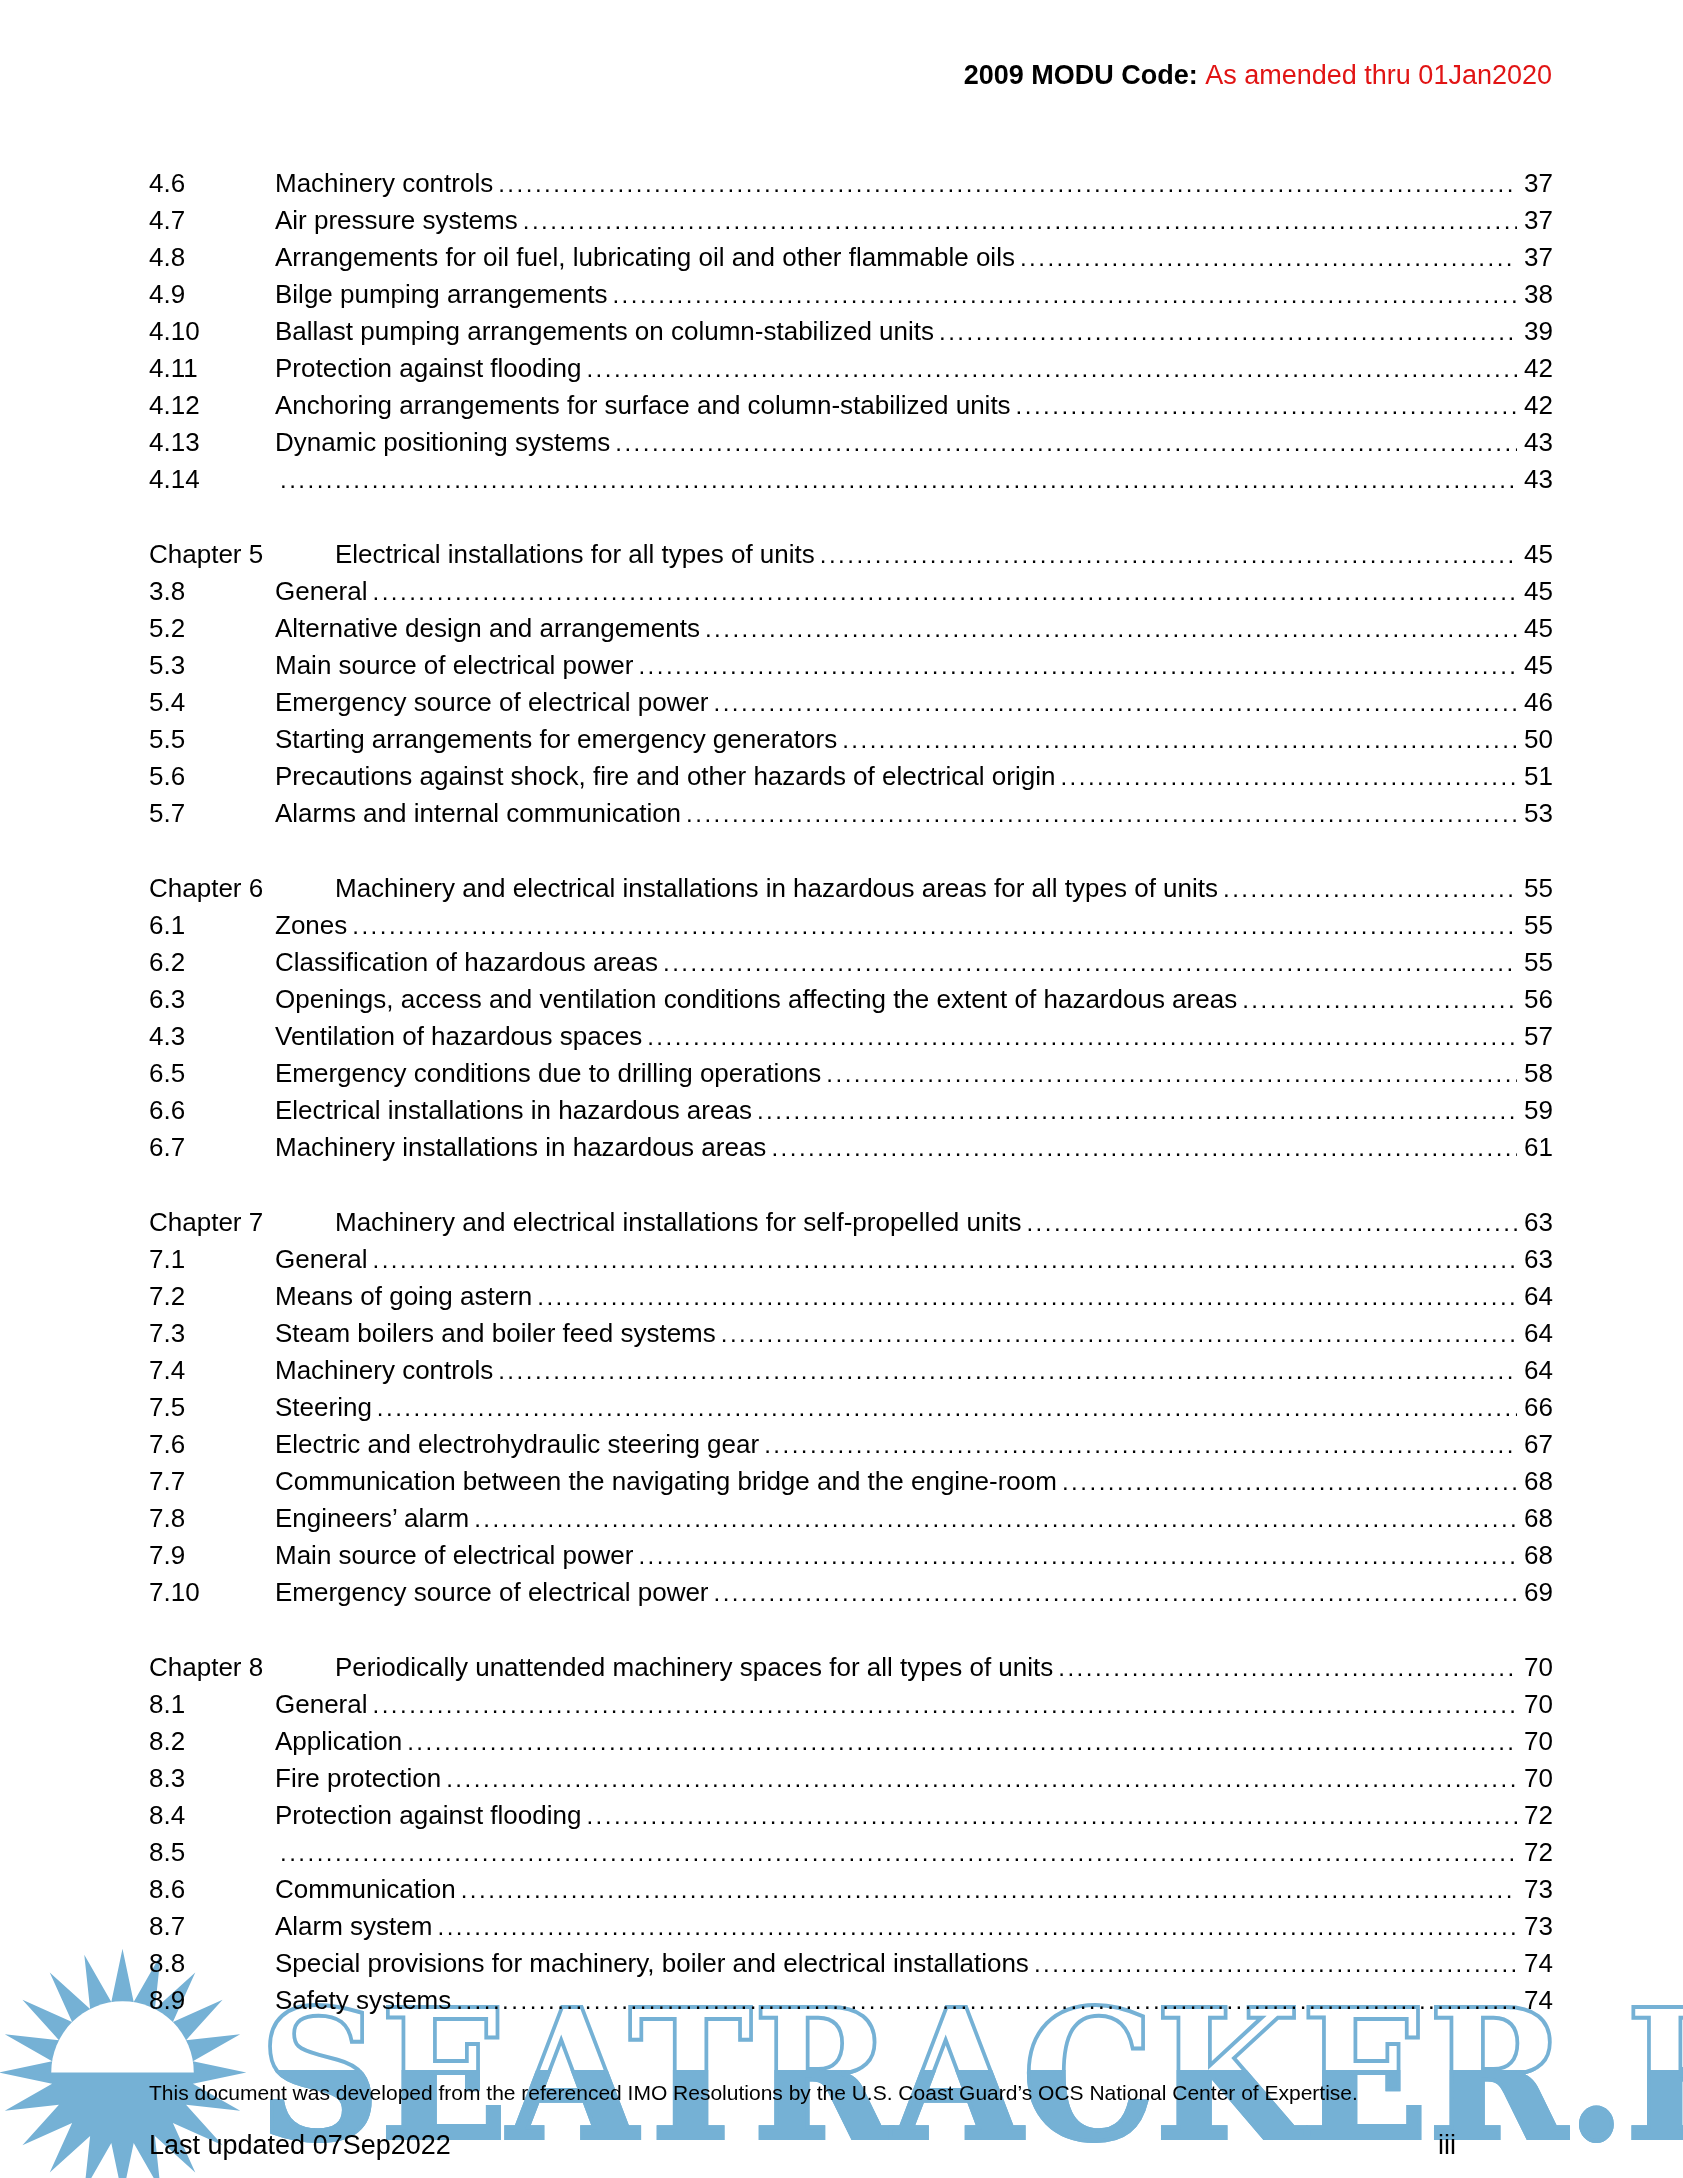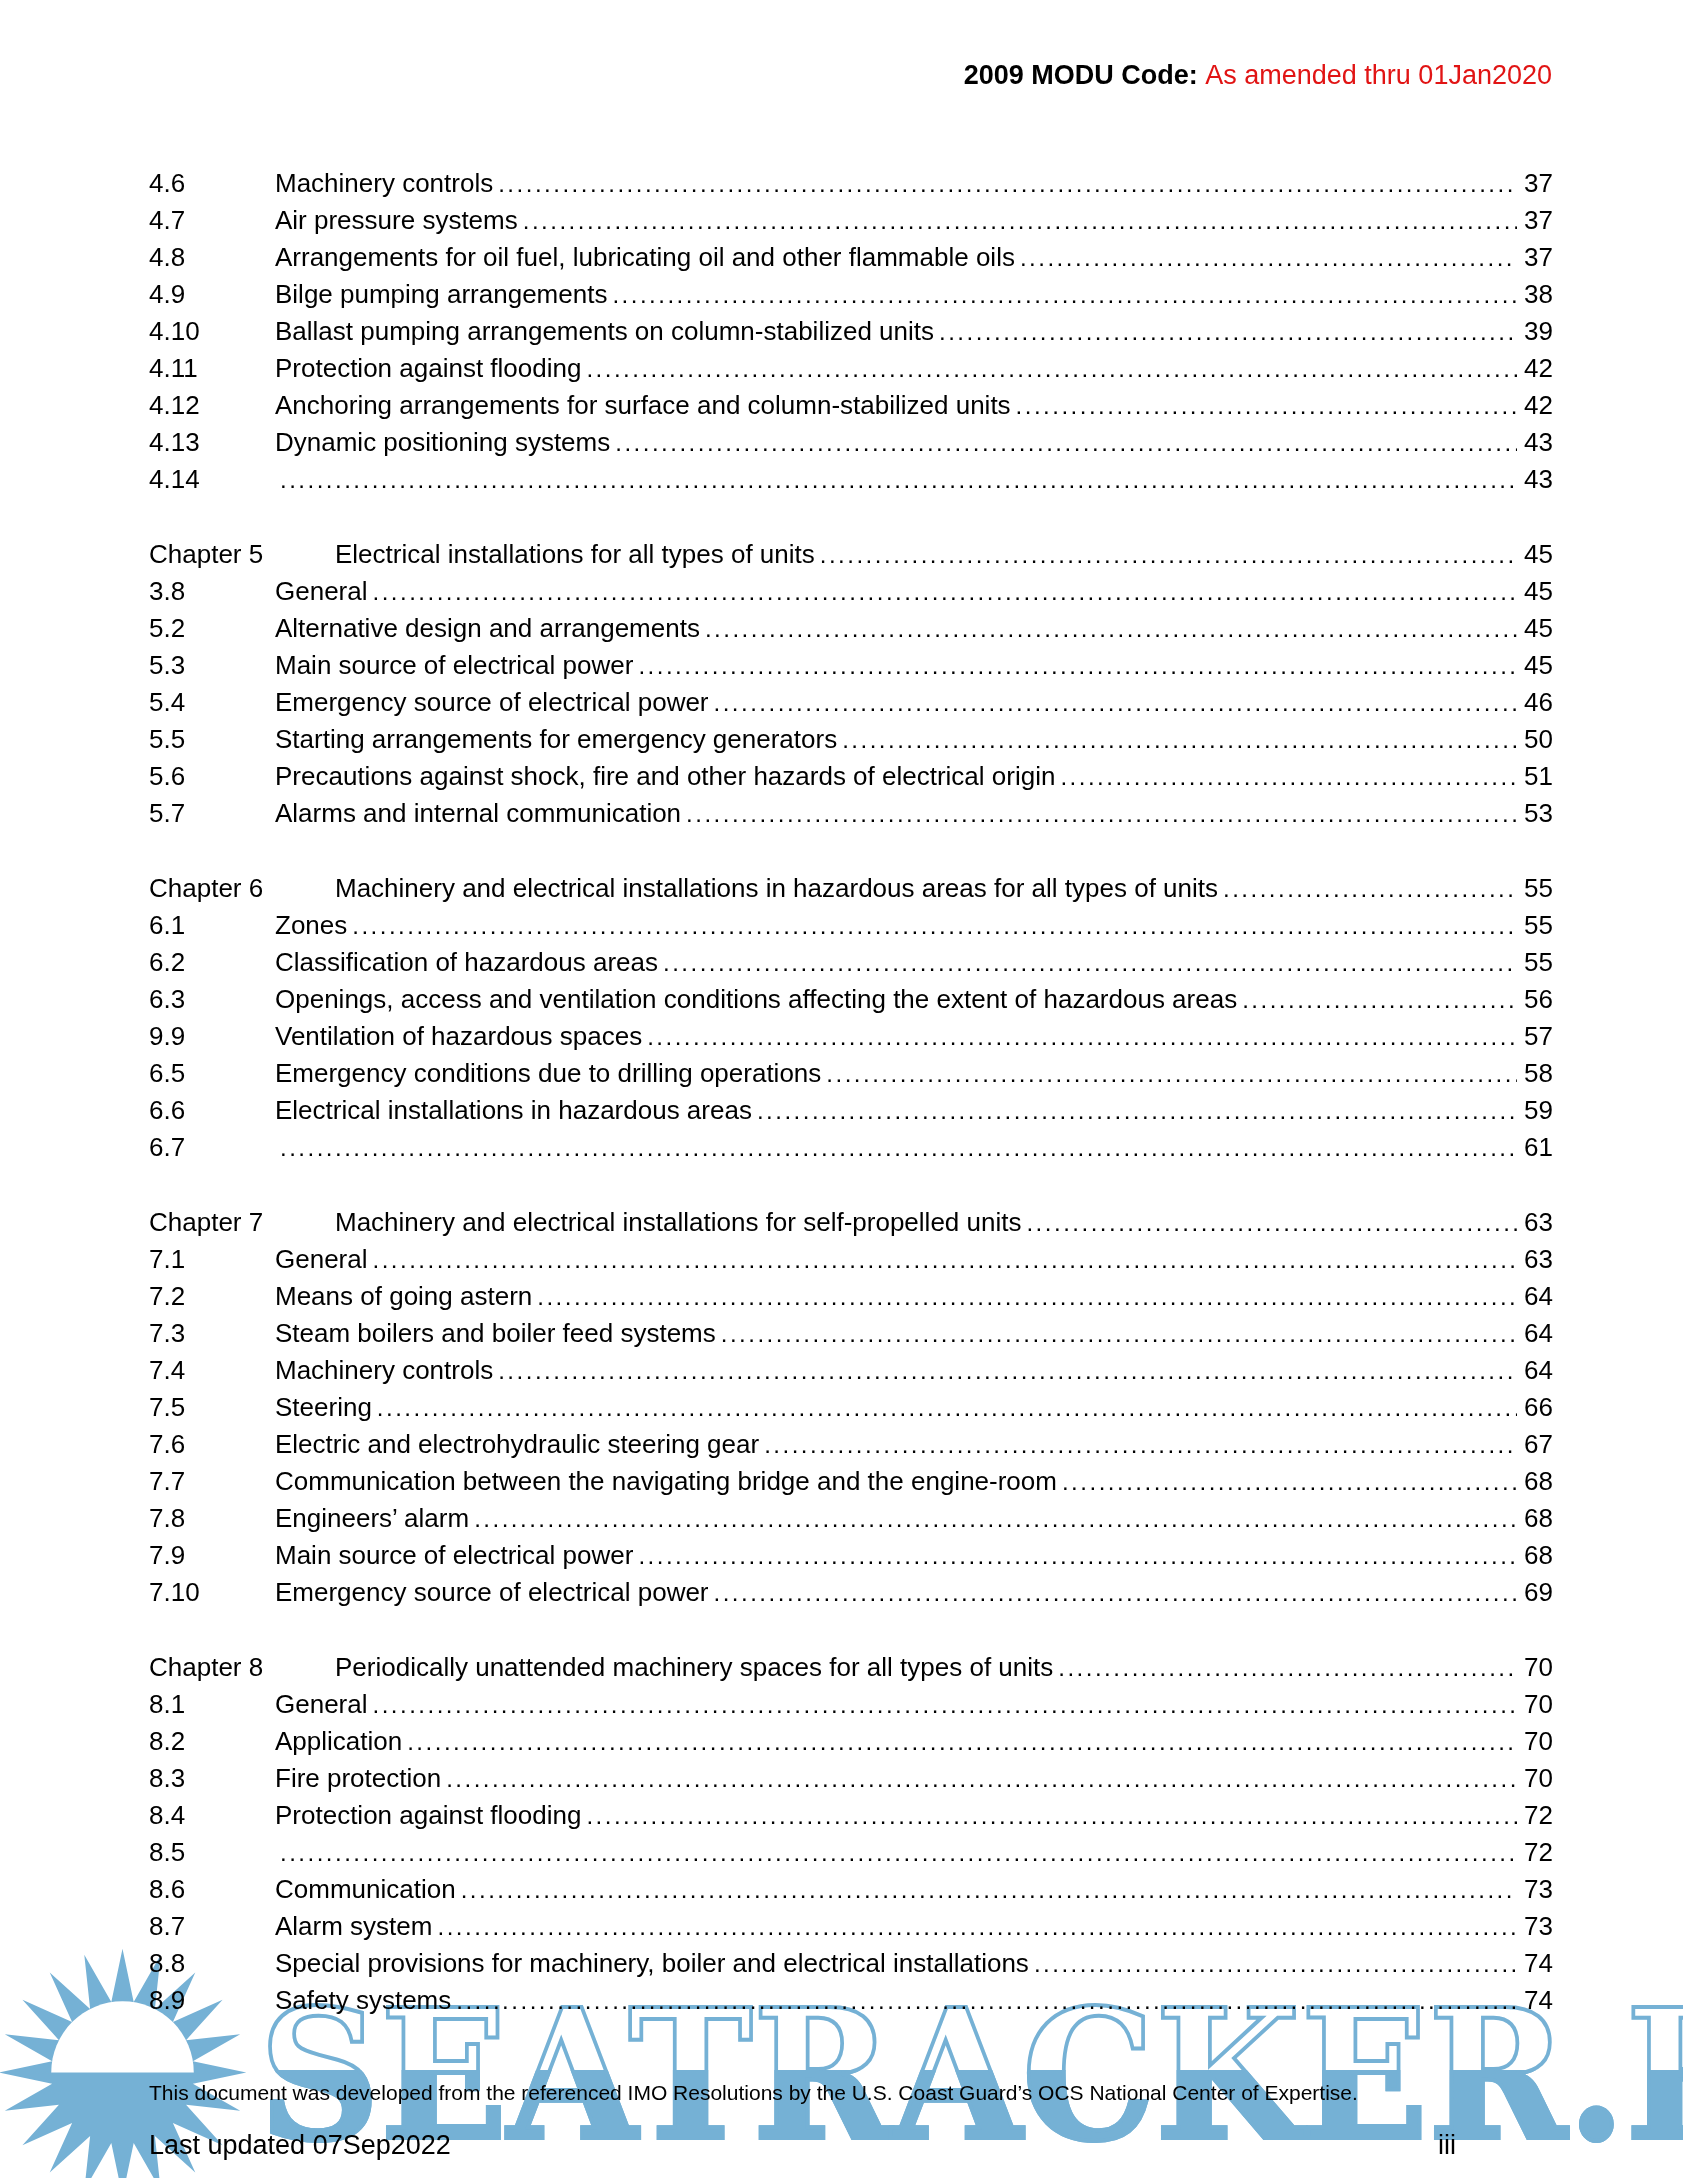--- a/index.html
+++ b/index.html
@@ -199,39 +199,40 @@
           <span class="dots">................................................................................................................................................................................................................................................................................................................................</span>
           <span class="page-num">55</span>
         </div>
         <div class="row">
           <span class="num">6.3</span>
           <span class="title">Openings, access and ventilation conditions affecting the extent of hazardous areas</span>
           <span class="dots">................................................................................................................................................................................................................................................................................................................................</span>
           <span class="page-num">56</span>
         </div>
         <div class="row">
-          <span class="num">9.9</span>
+          <span class="num">4.3</span>
           <span class="title">Ventilation of hazardous spaces</span>
           <span class="dots">................................................................................................................................................................................................................................................................................................................................</span>
           <span class="page-num">57</span>
         </div>
         <div class="row">
           <span class="num">6.5</span>
           <span class="title">Emergency conditions due to drilling operations</span>
           <span class="dots">................................................................................................................................................................................................................................................................................................................................</span>
           <span class="page-num">58</span>
         </div>
         <div class="row">
           <span class="num">6.6</span>
           <span class="title">Electrical installations in hazardous areas</span>
           <span class="dots">................................................................................................................................................................................................................................................................................................................................</span>
           <span class="page-num">59</span>
         </div>
         <div class="row">
           <span class="num">6.7</span>
+          <span class="title">Machinery installations in hazardous areas</span>
           <span class="dots">................................................................................................................................................................................................................................................................................................................................</span>
           <span class="page-num">61</span>
         </div>
       </div>
       <div class="section">
         <div class="row chapter">
           <span class="chapter-label">Chapter 7</span>
           <span class="chapter-title">Machinery and electrical installations for self-propelled units</span>
           <span class="dots">................................................................................................................................................................................................................................................................................................................................</span>
           <span class="page-num">63</span>

